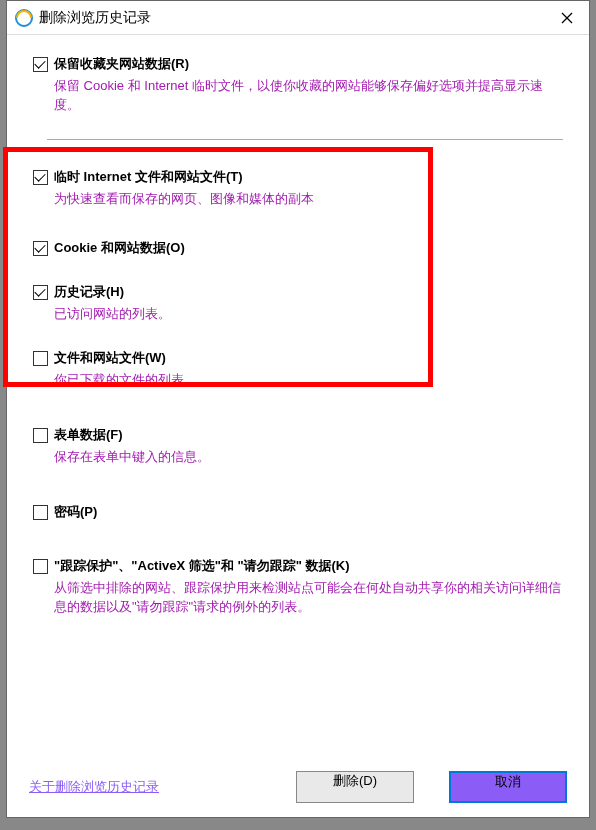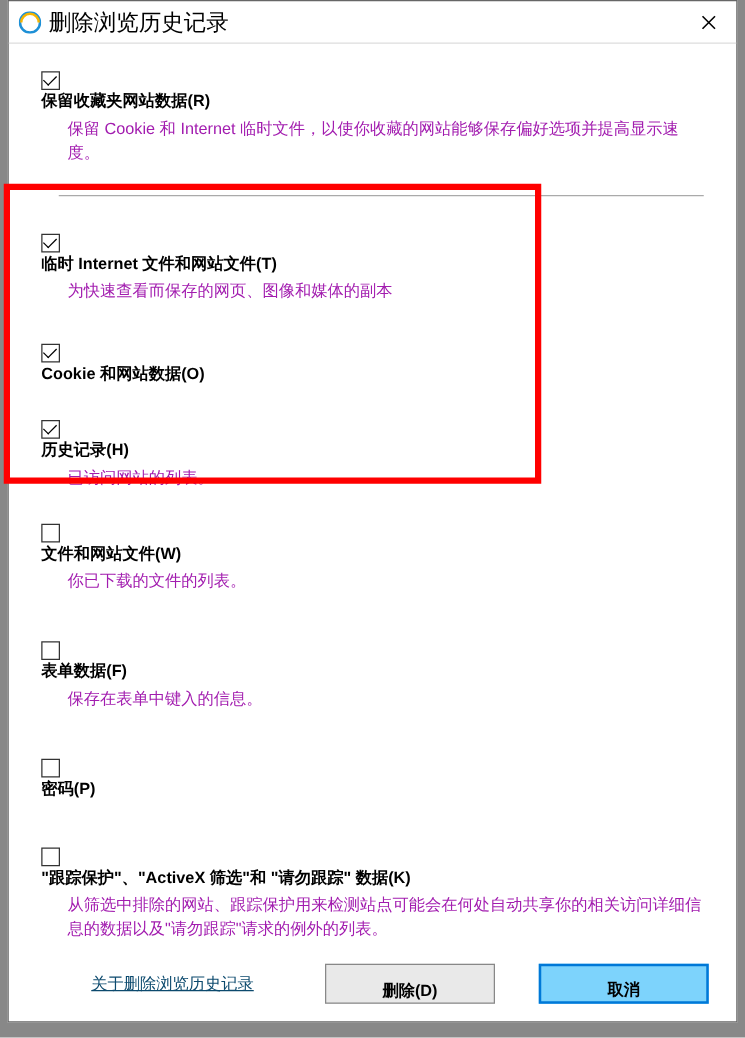--- a/index.html
+++ b/index.html
@@ -30,21 +30,21 @@
   .titlebar-icon {
     width: 18px;
     height: 18px;
     margin-left: 8px;
     margin-right: 6px;
     position: relative;
   }
   .titlebar-icon svg { display:block; }
   .titlebar-title {
     flex: 1;
-    font-size: 18px;
+    font-size: 14px;
     color: #000;
   }
   .close-btn {
     width: 44px;
     height: 34px;
     display: flex;
     align-items: center;
     justify-content: center;
     font-size: 16px;
     color: #000;
@@ -54,21 +54,20 @@
   .content {
     padding: 20px 26px 0 26px;
     position: relative;
   }
   .option {
     margin-bottom: 24px;
   }
   .opt-head {
     display: flex;
     align-items: flex-start;
-    flex-direction: column;
   }
   .checkbox {
     width: 15px;
     height: 15px;
     border: 1px solid #333;
     margin-right: 6px;
     margin-top: 2px;
     flex: 0 0 auto;
     position: relative;
     background:#fff;
@@ -104,41 +103,39 @@
   }
   .bottom-bar {
     position:absolute;
     bottom:14px;
     left:0; right:0;
     padding: 0 22px;
     display:flex;
     align-items:center;
   }
   .learn-link {
-    color:#0c4a6e;
+    color:#8b5cf6;
     text-decoration: underline;
     cursor:pointer;
     flex:1;
-    margin-left:44px;
   }
   .btn {
-    width:136px;
+    width:118px;
     height:32px;
     border:1px solid #888;
     background:#e9e9e9;
     margin-left:14px;
     display:flex;
-    align-items:flex-end;
+    align-items:flex-start;
     justify-content:center;
     cursor:default;
-    font-weight:bold;
   }
   .btn.default {
     border:2px solid #0078d7;
-    background:#7dd3fc;
+    background:#8b5cf6;
     margin-left:35px;
   }
   
   .group2 { padding-top: 28px; }
 </style>
 </head>
 <body>
 
 <div class="dialog">
 

